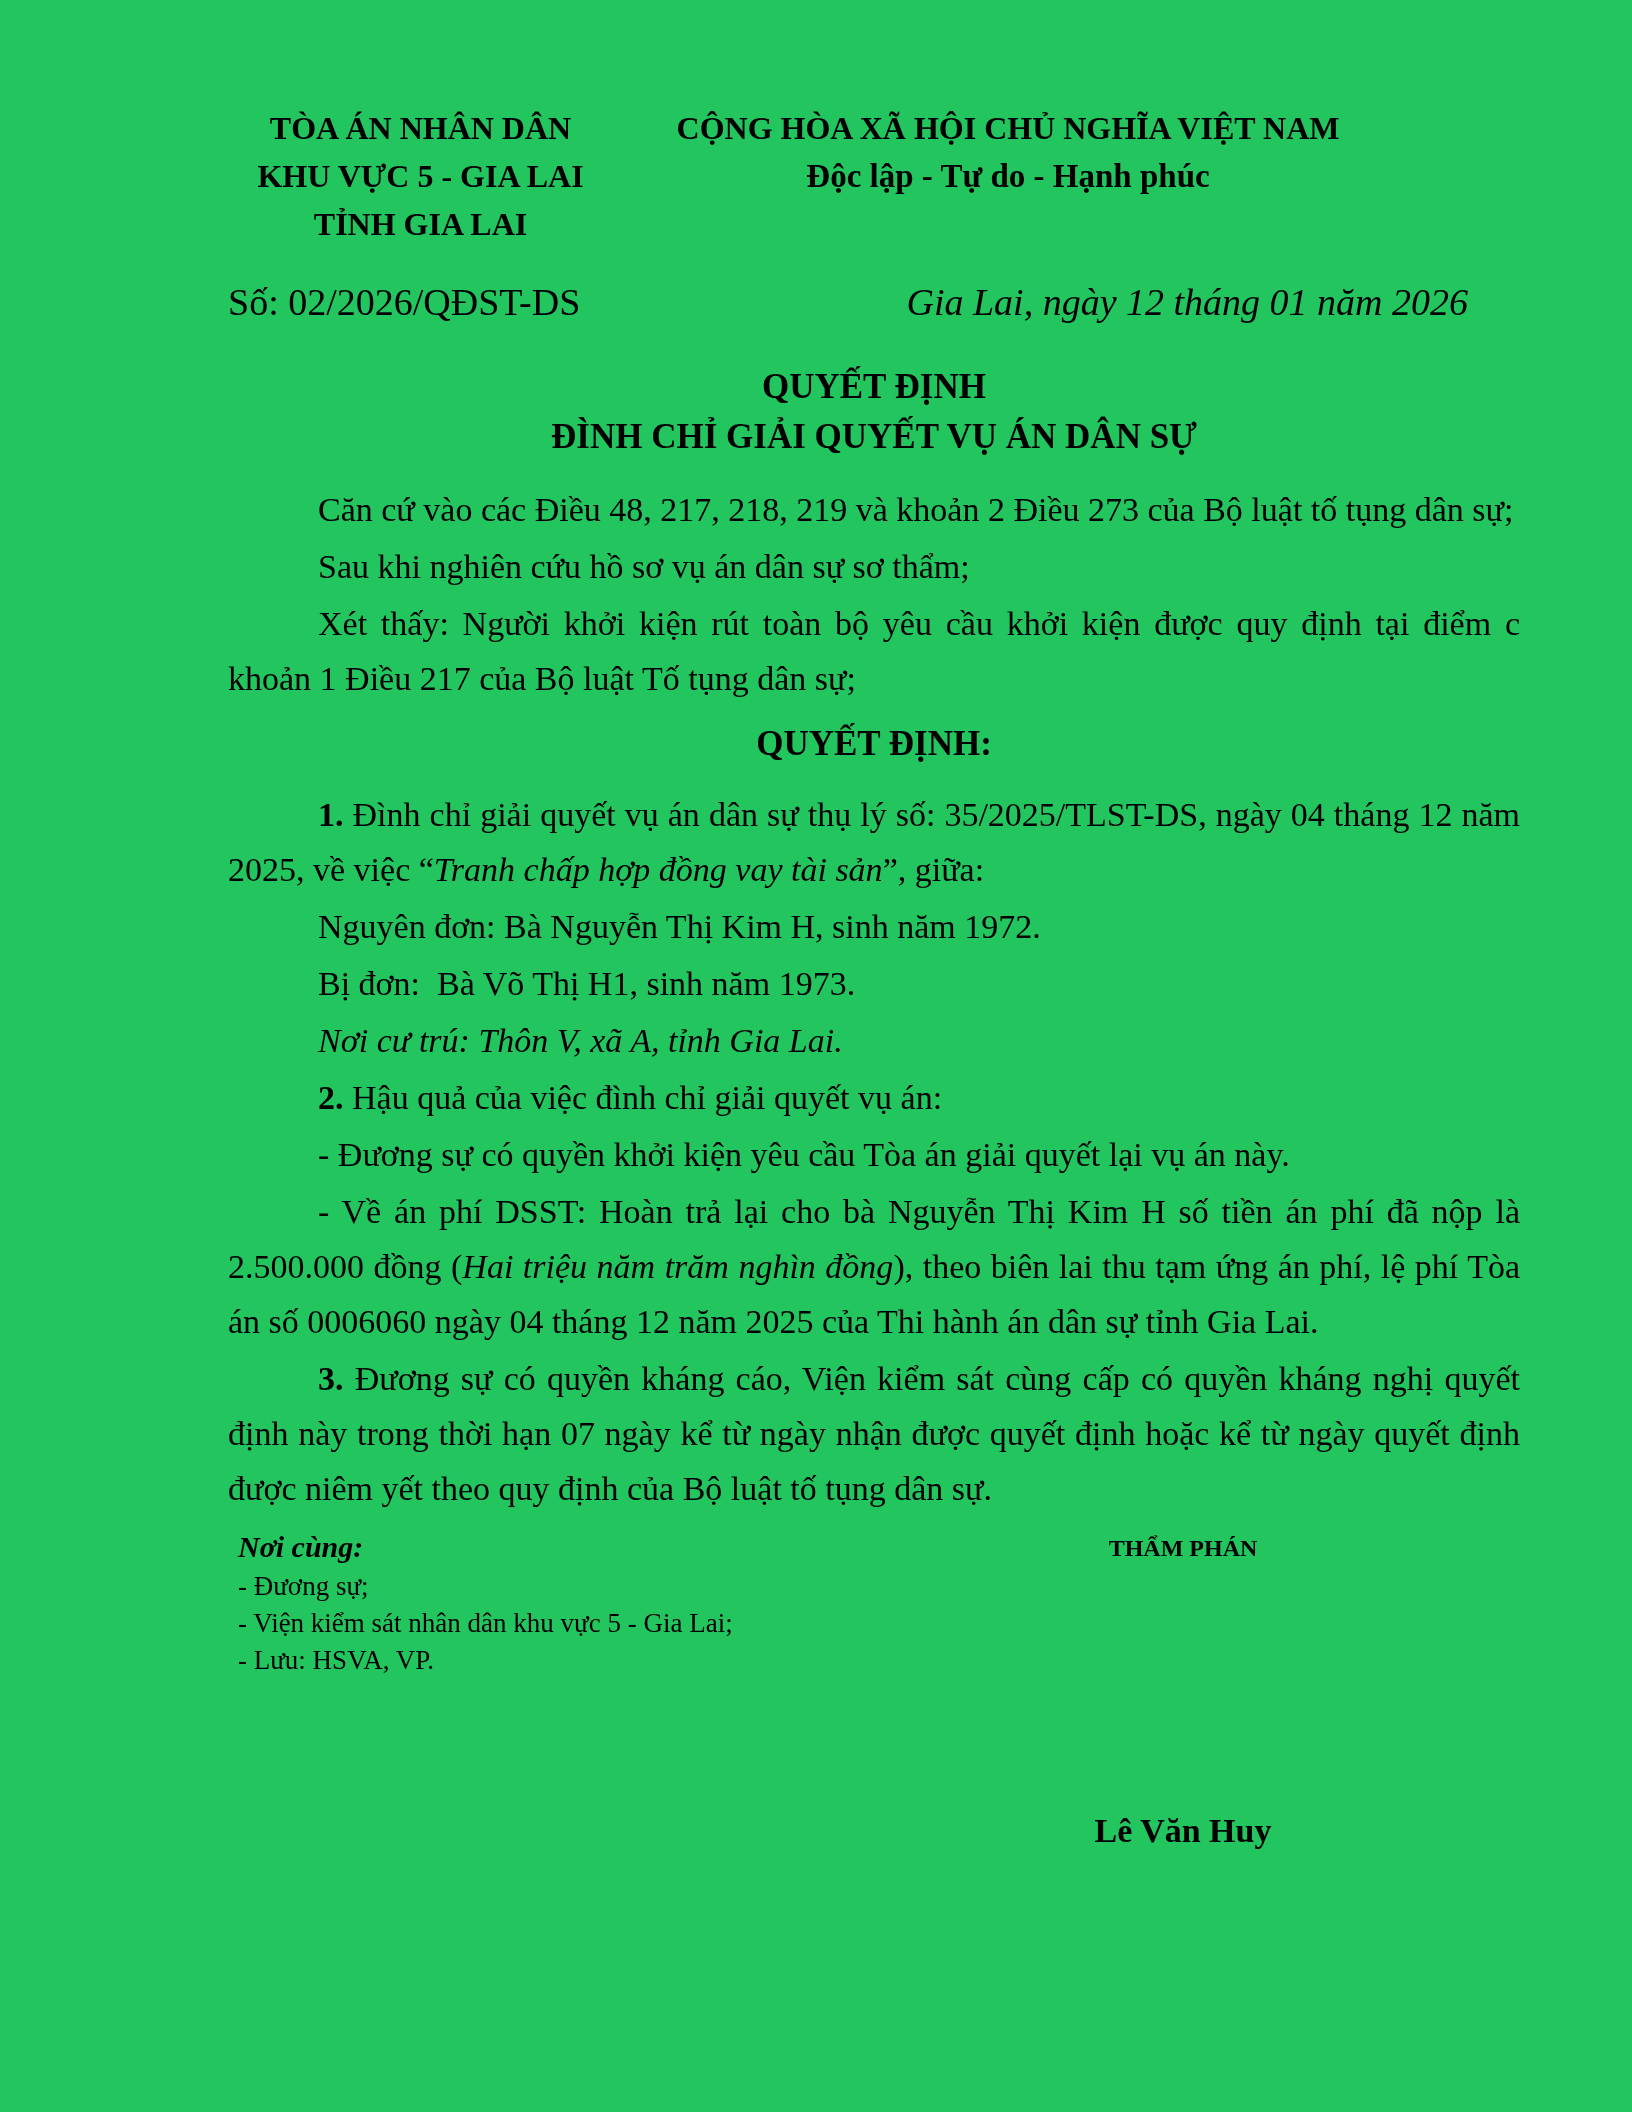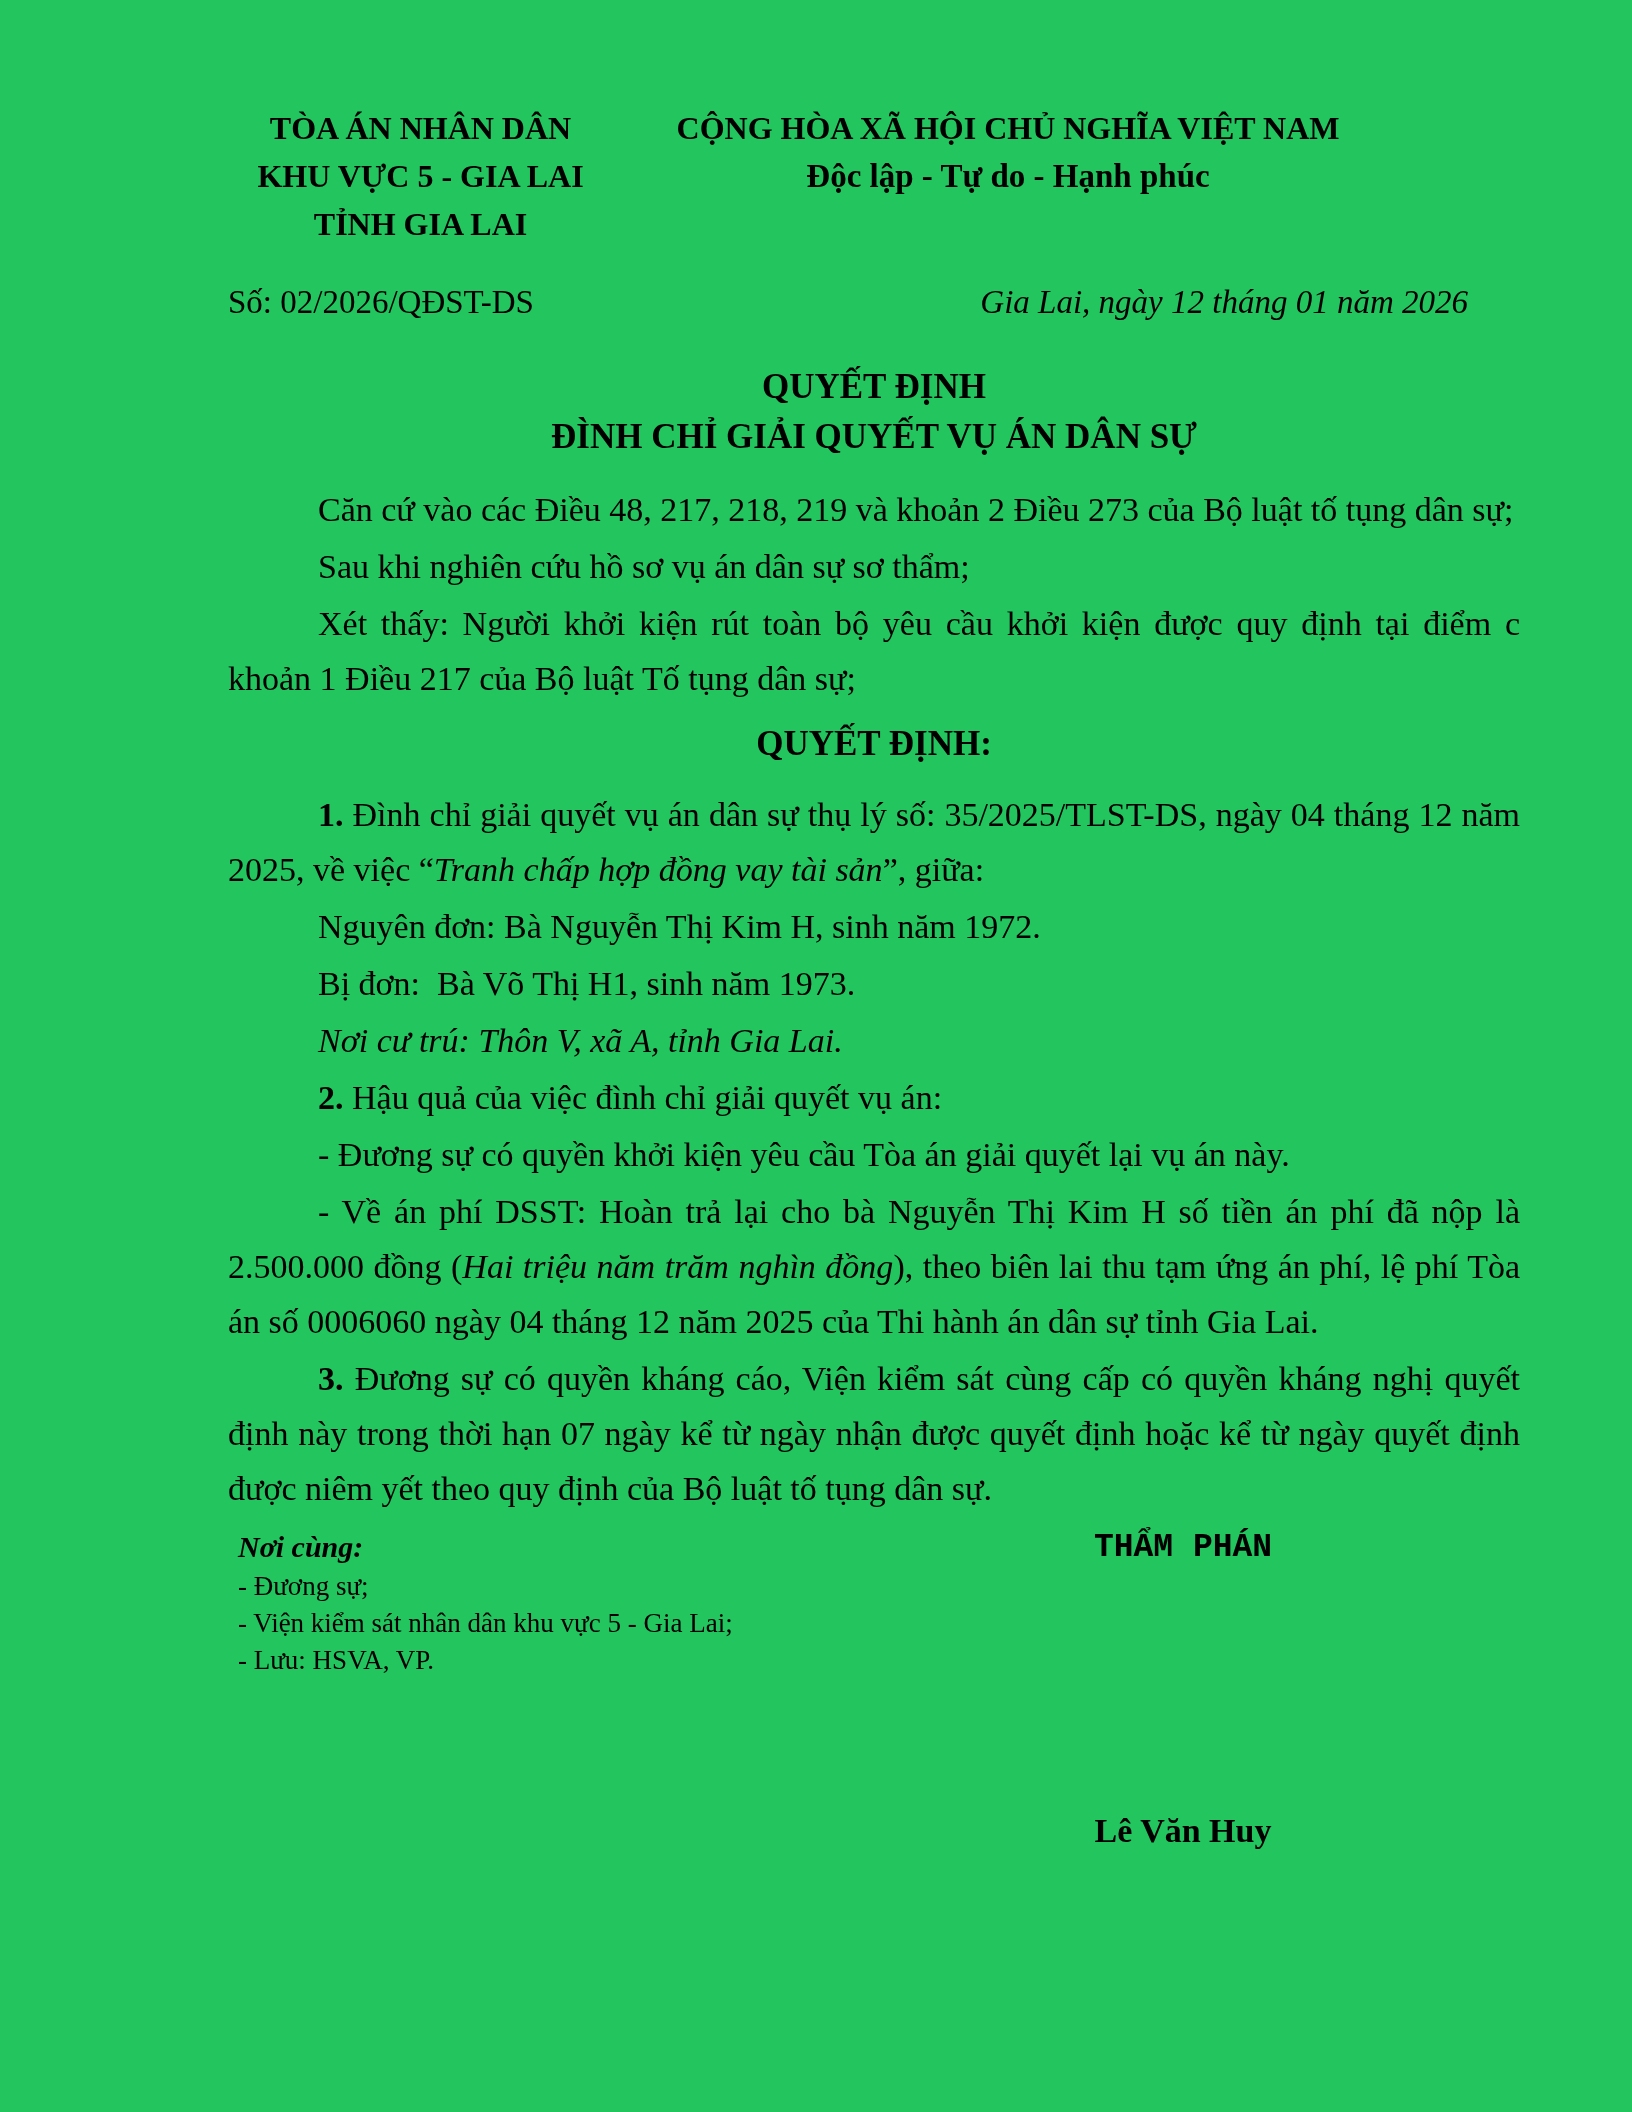--- a/index.html
+++ b/index.html
@@ -36,21 +36,21 @@
     text-align: center;
     font-weight: bold;
     font-size: 32px;
     line-height: 48px;
   }
   .org-right .motto { font-size: 33px; }
   .meta-row {
     margin-top: 30px;
     display: flex;
     justify-content: space-between;
-    font-size: 33px;
+    font-size: 38px;
     line-height: 48px;
   }
   .doc-number { font-style: normal; }
   .date-line { font-style: italic; margin-right: 52px; }
   
   .title-block {
     margin-top: 36px;
     text-align: center;
     font-weight: bold;
     font-size: 35px;
@@ -98,23 +98,22 @@
     line-height: 42px;
   }
   .signature {
     width: 460px;
     margin-right: 107px;
     text-align: center;
     flex-shrink: 0;
   }
   .signer-title {
     font-weight: bold;
-    font-size: 33px;
+    font-size: 24px;
     line-height: 44px;
-    font-family: Liberation Mono, monospace;
   }
   .signature-space { height: 236px; }
   .signer-name {
     font-weight: bold;
     font-size: 34px;
     line-height: 50px;
   }
 </style>
 </head>
 <body>

